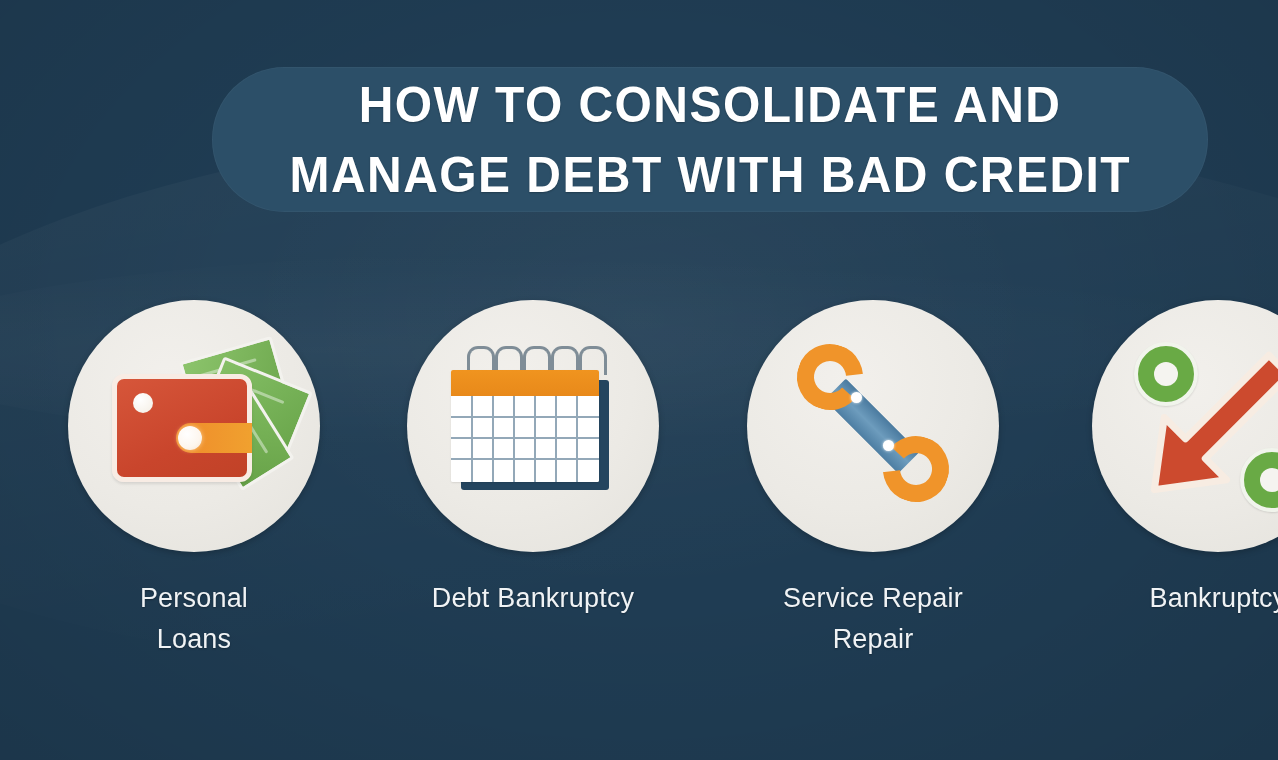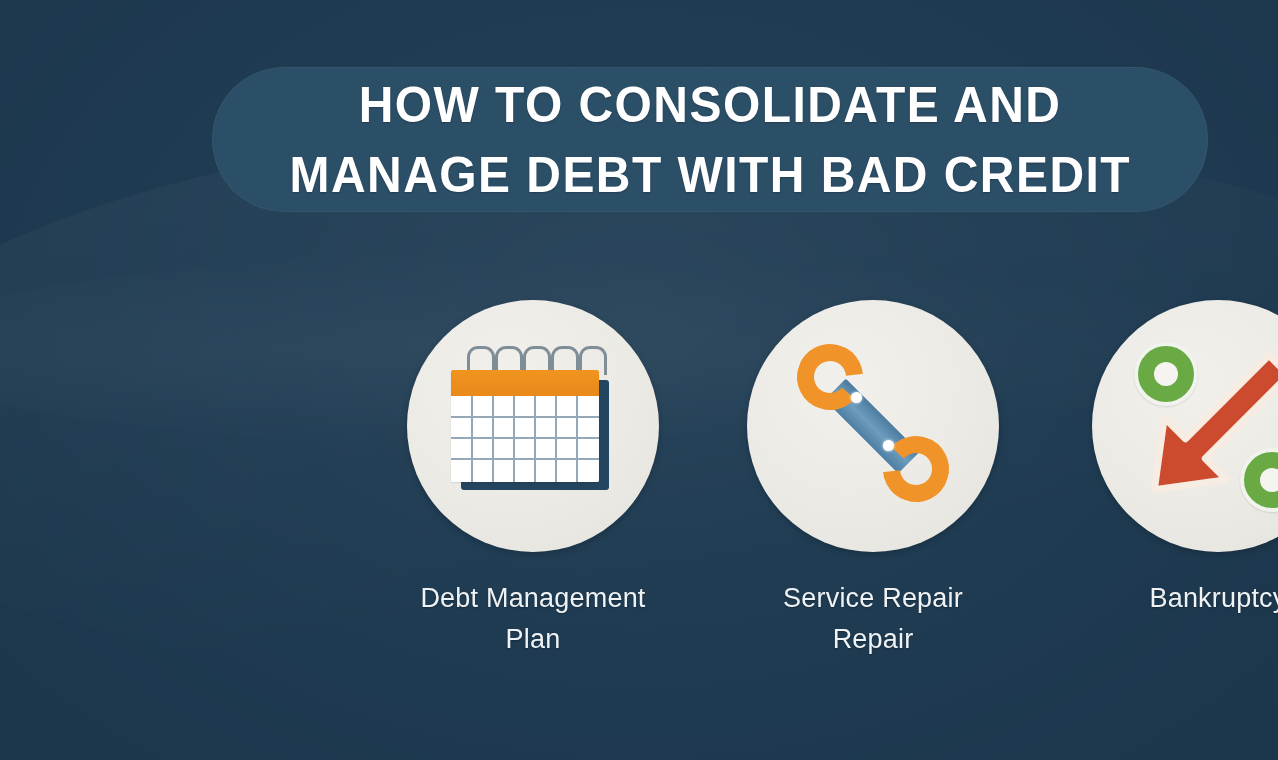--- a/index.html
+++ b/index.html
@@ -326,20 +326,48 @@
 
   <div class="title-panel">
     <div class="title-text">
       <div class="title-line">HOW TO CONSOLIDATE AND</div>
       <div class="title-line">MANAGE DEBT WITH BAD CREDIT</div>
     </div>
   </div>
 
   <div class="items-row">
 
+    <div class="item item-1">
+      <div class="circle">
+        <div class="wallet-icon">
+          <div class="bill bill-a">
+            <div class="bill-line" style="left:12px;top:14px;width:60px;"></div>
+            <div class="bill-line" style="left:12px;top:26px;width:44px;"></div>
+          </div>
+          <div class="bill bill-b">
+            <div class="bill-line" style="left:12px;top:16px;width:58px;"></div>
+            <div class="bill-line" style="left:12px;top:30px;width:40px;"></div>
+          </div>
+          <div class="bill bill-c">
+            <div class="bill-line" style="left:10px;top:16px;width:52px;"></div>
+            <div class="bill-line" style="left:10px;top:28px;width:36px;"></div>
+          </div>
+          <div class="wallet-body">
+            <div class="wallet-dot"></div>
+            <div class="wallet-fold">
+              <div class="wallet-clasp"></div>
+            </div>
+          </div>
+        </div>
+      </div>
+      <div class="item-label">
+        <div>Personal</div>
+        <div>Loans</div>
+      </div>
+    </div>
 
     <div class="item item-2">
       <div class="circle">
         <div class="calendar-icon">
           <div class="cal-ring" style="left:60px;"></div>
           <div class="cal-ring" style="left:88px;"></div>
           <div class="cal-ring" style="left:116px;"></div>
           <div class="cal-ring" style="left:144px;"></div>
           <div class="cal-ring" style="left:172px;"></div>
           <div class="cal-shadow"></div>
@@ -353,22 +381,21 @@
               <div class="cal-vline" style="left:104px;"></div>
               <div class="cal-vline" style="left:125px;"></div>
               <div class="cal-hline" style="top:20px;"></div>
               <div class="cal-hline" style="top:41px;"></div>
               <div class="cal-hline" style="top:62px;"></div>
             </div>
           </div>
         </div>
       </div>
       <div class="item-label">
-        <div>Debt Management</div>
-        <div>Plan</div>
+        <div>Debt Bankruptcy</div>
       </div>
     </div>
 
     <div class="item item-3">
       <div class="circle">
         <div class="wrench-icon">
           <div class="wrench-wrap">
             <div class="wrench-shaft"></div>
             <div class="jaw jaw-top"></div>
             <div class="jaw jaw-bottom"></div>

